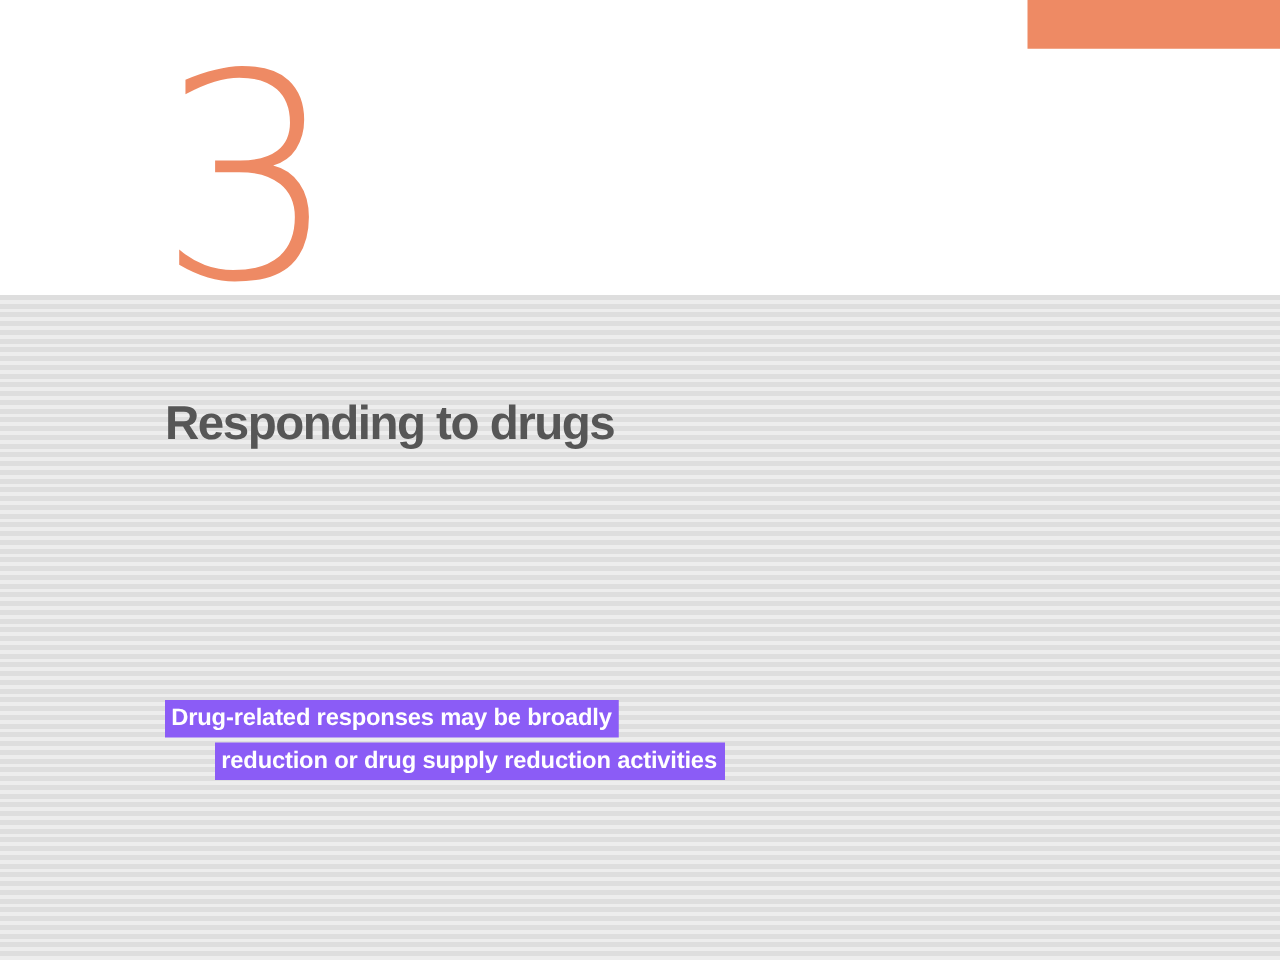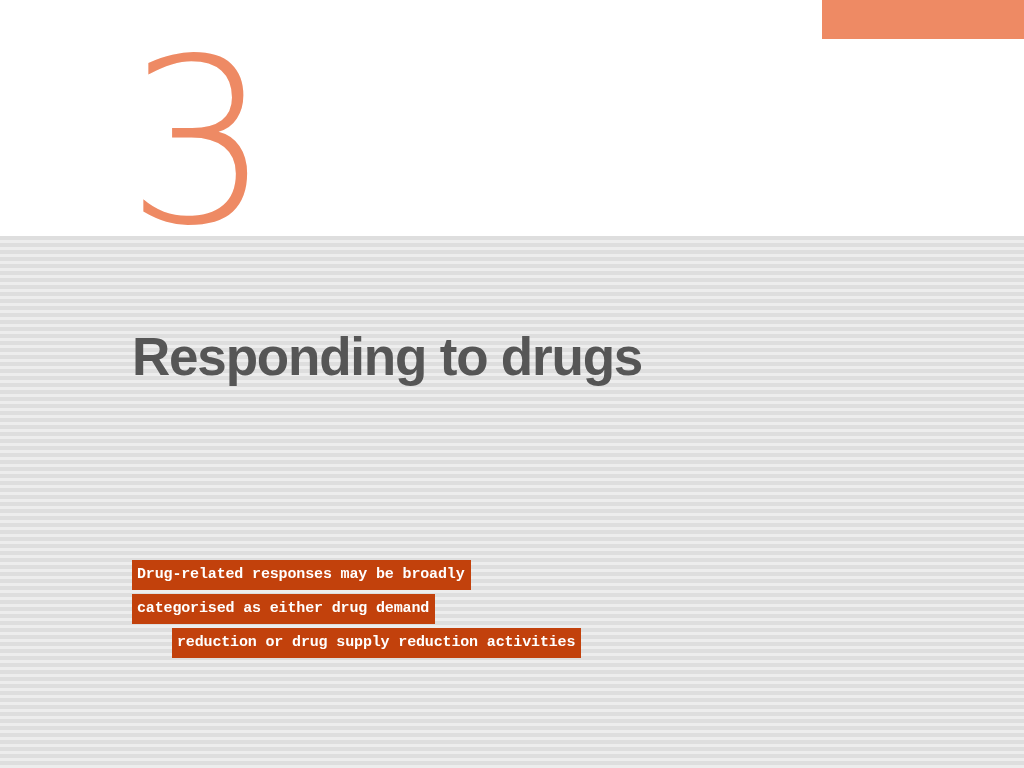--- a/index.html
+++ b/index.html
@@ -76,26 +76,26 @@
       #dedede 4px,
       #ededed 4px,
       #ededed 7px
     );
   }
 
   
   #slide-title {
     position: absolute;
     left: 132px;
-    top: 324px;
+    top: 306px;
     width: 800px;
     color: #565656;
     font-family: "Liberation Sans", sans-serif;
     font-weight: bold;
-    font-size: 53px;
+    font-size: 38px;
     line-height: 66px;
     letter-spacing: -1.2px;
     white-space: nowrap;
   }
 
   
   #subtitle-block {
     position: absolute;
     left: 132px;
     top: 560px;
@@ -109,25 +109,25 @@
     line-height: 0;
   }
 
   #subtitle-block .subtitle-line:last-child {
     margin-bottom: 0;
     margin-left: 40px;
   }
 
   #subtitle-block .subtitle-text {
     display: inline-block;
-    background: #c2410c;
+    background: #8b5cf6;
     color: #ffffff;
-    font-family: Liberation Mono, monospace;
+    font-family: Liberation Sans, sans-serif;
     font-weight: bold;
-    font-size: 15px;
+    font-size: 19px;
     line-height: 30px;
     padding: 0px 6px 0px 5px;
     letter-spacing: -0.15px;
     white-space: nowrap;
   }
 </style>
 </head>
 <body>
 
 <div id="slide">
@@ -140,20 +140,17 @@
 
   <div id="striped-panel"></div>
 
   <div id="slide-title">Responding to drugs</div>
 
   <div id="subtitle-block">
     <div class="subtitle-line">
       <span class="subtitle-text">Drug-related responses may be broadly</span>
     </div>
     <div class="subtitle-line">
-      <span class="subtitle-text">categorised as either drug demand</span>
-    </div>
-    <div class="subtitle-line">
       <span class="subtitle-text">reduction or drug supply reduction activities</span>
     </div>
   </div>
 
 </div>
 
 </body></html>

